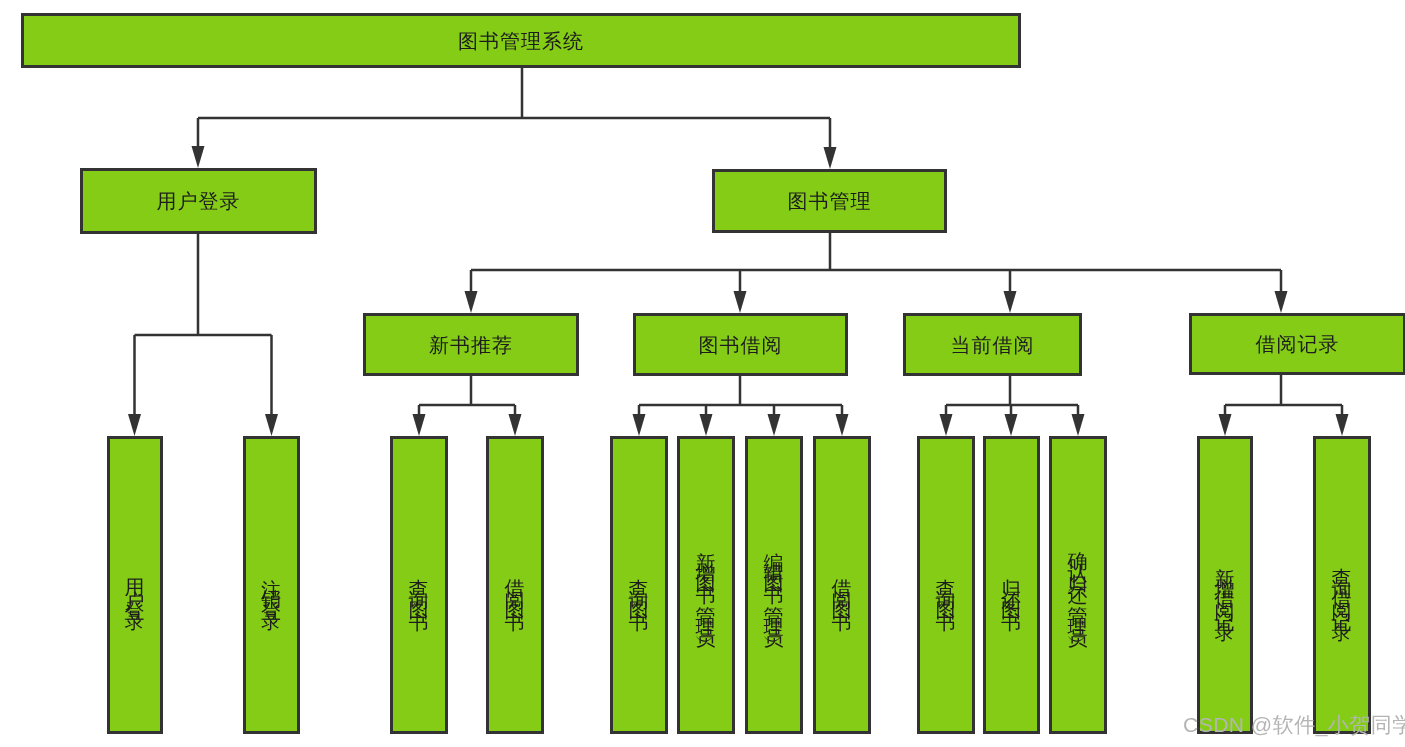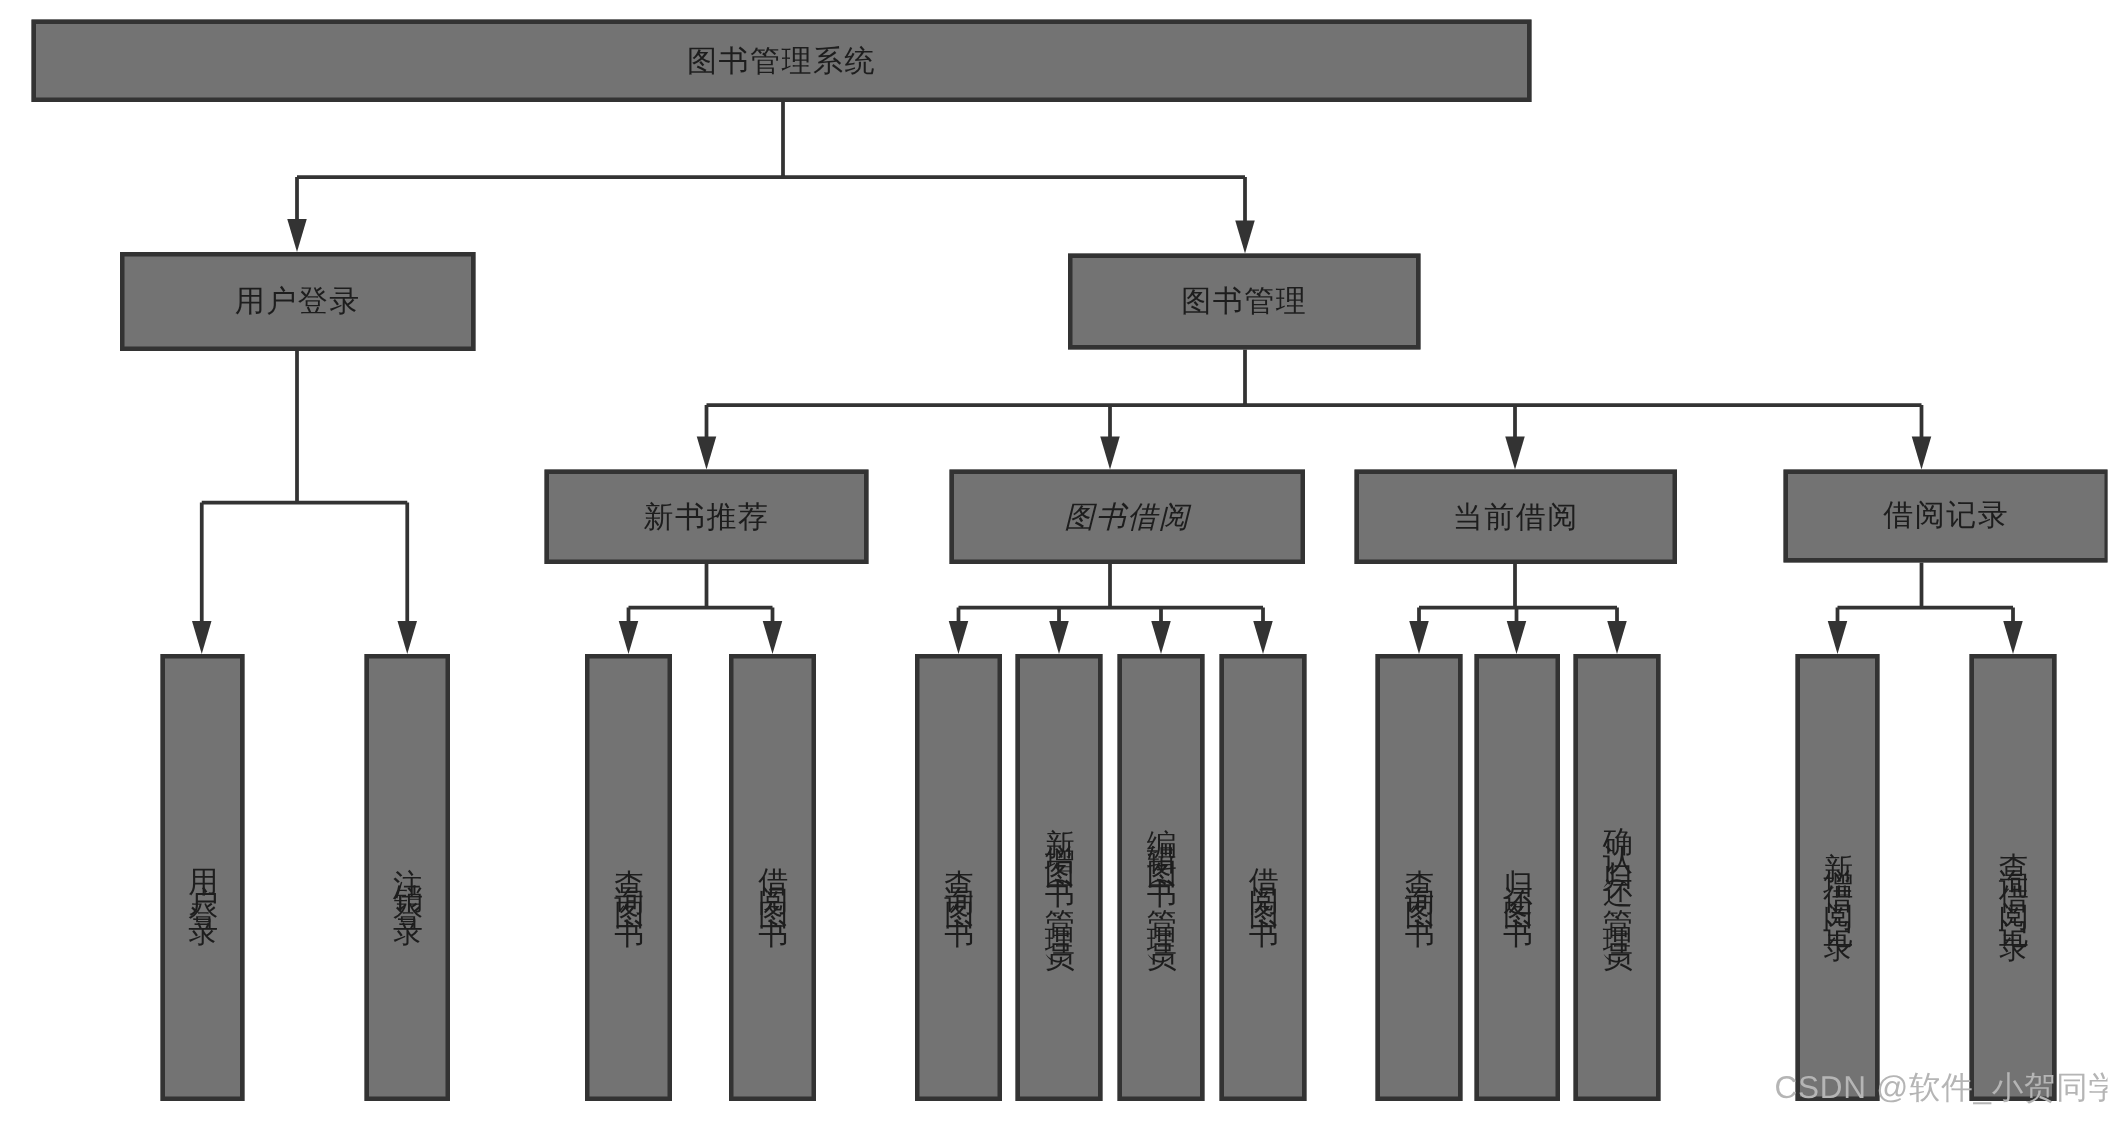--- a/index.html
+++ b/index.html
@@ -12,21 +12,21 @@
   body{
     width:1405px;height:747px;
     background:var(--background);
     font-family:"Liberation Sans", sans-serif;
     position:relative;overflow:hidden;
   }
   #canvas{position:absolute;left:0;top:0;width:1405px;height:747px;}
   svg.connectors{position:absolute;left:0;top:0;}
   .node{
     position:absolute;
-    background:#737373;
+    background:#84cc16;
     border:3px solid var(--line);
     box-sizing:border-box;
     display:flex;align-items:center;justify-content:center;
     color:var(--text);
     font-size:20px;
     letter-spacing:1px;
     line-height:1;
     text-align:center;
   }
   .v-node{
@@ -34,22 +34,22 @@
     text-orientation:mixed;
     letter-spacing:11px;
     font-size:20px;
   }
   
   .root-box   {left:21px;  top:13px;  width:1000px;height:55px;}
   .lvl2a      {left:80px;  top:168px; width:237px; height:66px;}
   .lvl2b      {left:712px; top:169px; width:235px; height:64px;}
   .lvl3       {top:313px;  height:63px;}
   .l3-1{left:363px;width:216px;}
-  .l3-2{left:633px;width:237px;font-style:italic;}
-  .l3-3{left:903px;width:215px;}
+  .l3-2{left:633px;width:215px;}
+  .l3-3{left:903px;width:179px;}
   .l3-4{left:1172px;width:217px;height:62px;margin-left:17px;}
   .leaf       {top:436px;  height:298px;}
   .lf-ul1{left:107px;width:56px;}
   .lf-ul2{left:243px;width:57px;}
   .lf-nb1{left:390px;width:58px;}
   .lf-nb2{left:486px;width:58px;}
   .lf-bb1{left:610px;width:58px;}
   .lf-bb2{left:677px;width:58px;}
   .lf-bb3{left:745px;width:58px;}
   .lf-bb4{left:813px;width:58px;}

